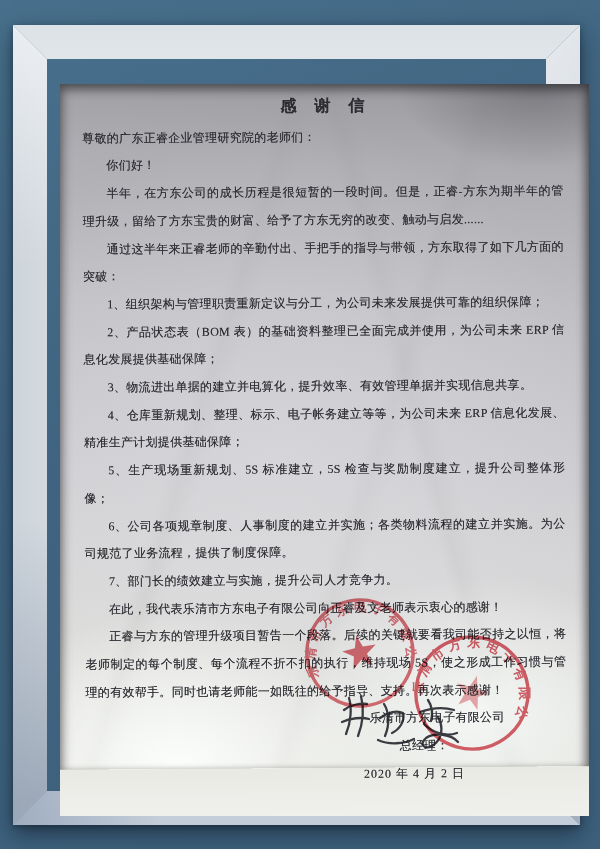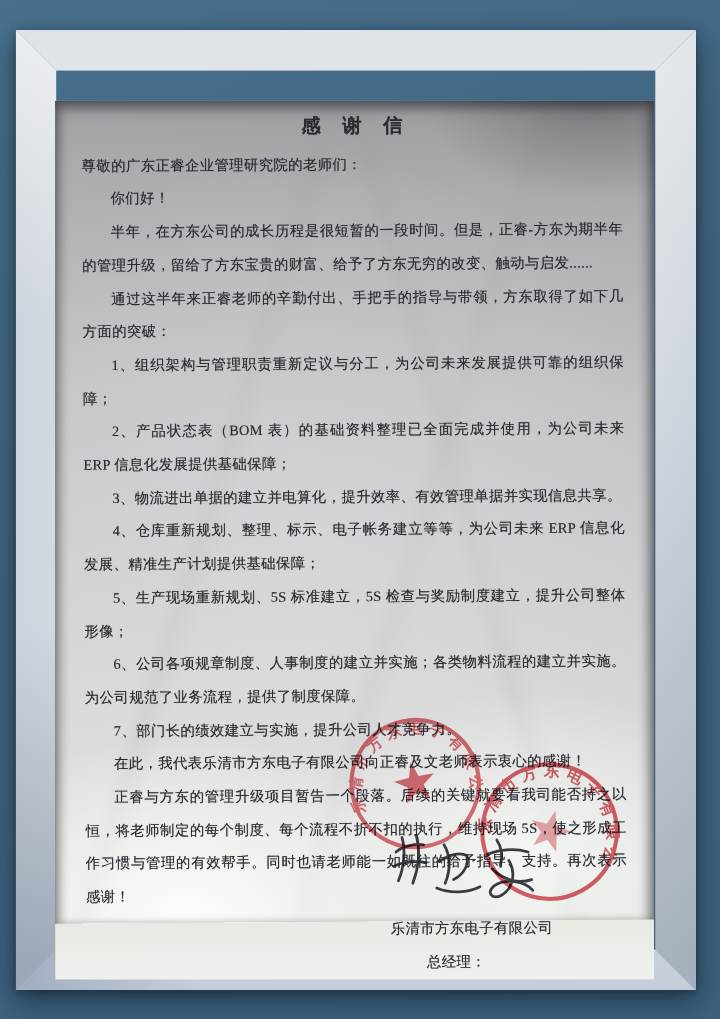--- a/index.html
+++ b/index.html
@@ -15,31 +15,31 @@
   .fbar-bottom{clip-path:polygon(34px 766px,533px 766px,567px 800px,0 800px);
         background:linear-gradient(90deg,rgba(130,146,170,.55) 0%,rgba(130,146,170,0) 26%),
                    linear-gradient(0deg,#c3cdd9 0%,#eef3f8 45%,#ffffff 75%,#dde4ec 100%);}
   .fbar-left{clip-path:polygon(0 0,34px 34px,34px 766px,0 800px);
         background:linear-gradient(180deg,rgba(255,255,255,.6) 0%,rgba(255,255,255,0) 30%,rgba(122,138,160,0) 62%,rgba(122,138,160,.6) 97%),
                    linear-gradient(90deg,#cdd4db 0%,#fafbfd 48%,#e3e8ed 100%);}
   .fbar-right{clip-path:polygon(567px 0,567px 800px,533px 766px,533px 34px);
         background:linear-gradient(180deg,rgba(255,255,255,.45) 0%,rgba(255,255,255,0) 40%,rgba(118,134,156,.45) 96%),
                    linear-gradient(270deg,#ccd3da 0%,#f7f9fb 46%,#e8ecf0 100%);}
   
-  .photo{position:absolute;left:33px;top:59px;width:499px;height:732px;overflow:hidden;
+  .photo{position:absolute;left:47px;top:59px;width:499px;height:732px;overflow:hidden;
      background:
        radial-gradient(ellipse 200px 120px at 90% 0%,rgba(66,66,72,.38),rgba(66,66,72,0) 70%),
        radial-gradient(ellipse 330px 230px at 22% 93%,rgba(253,255,253,.95),rgba(253,255,253,0) 66%),
        radial-gradient(ellipse 300px 210px at 79% 86%,rgba(247,250,248,.85),rgba(247,250,248,0) 66%),
        radial-gradient(ellipse 430px 430px at 42% 50%,rgba(226,225,229,.40),rgba(226,225,229,0) 75%),
        linear-gradient(107deg,transparent 30%,rgba(148,148,146,.12) 32%,transparent 35%,transparent 55%,rgba(148,148,146,.10) 57%,transparent 60%),
        linear-gradient(75deg,transparent 62%,rgba(140,140,138,.10) 64%,transparent 67%),
        linear-gradient(183deg,#9b9a9e 0%,#aeadb2 12%,#c2c1c5 32%,#cecdd1 52%,#d8d7d8 68%,#e0e1dd 82%,#e7e8e3 96%);
      box-shadow:inset 0 7px 10px rgba(35,35,40,.45),inset -5px 0 9px rgba(35,35,40,.38),
-                inset 5px 0 8px rgba(35,35,40,.22),inset 0 -2px 4px rgba(70,70,70,.12);}
+                inset 5px 0 8px rgba(35,35,40,.22),inset 0 -2px 4px rgba(70,70,70,.12);padding-left:30px;}
   .photo-bottom{position:absolute;left:-6px;right:-6px;bottom:-4px;height:52px;
      background:linear-gradient(180deg,#e9e9e4,#f0f0ed);
      box-shadow:0 -3px 5px -2px rgba(108,108,102,.4);
      transform:rotate(-.4deg);}
   
   .letter{position:absolute;left:24px;right:24px;top:8px;color:#2b2b31;
      font-size:12px;line-height:27.7px;text-align:justify;letter-spacing:.3px;
      transform:rotate(-.35deg);text-shadow:0 0 .6px rgba(43,43,49,.55);}
   .letter h1{margin:0 0 4px;font-size:16px;line-height:27.7px;font-weight:bold;
      text-align:center;letter-spacing:7px;text-indent:7px;}

